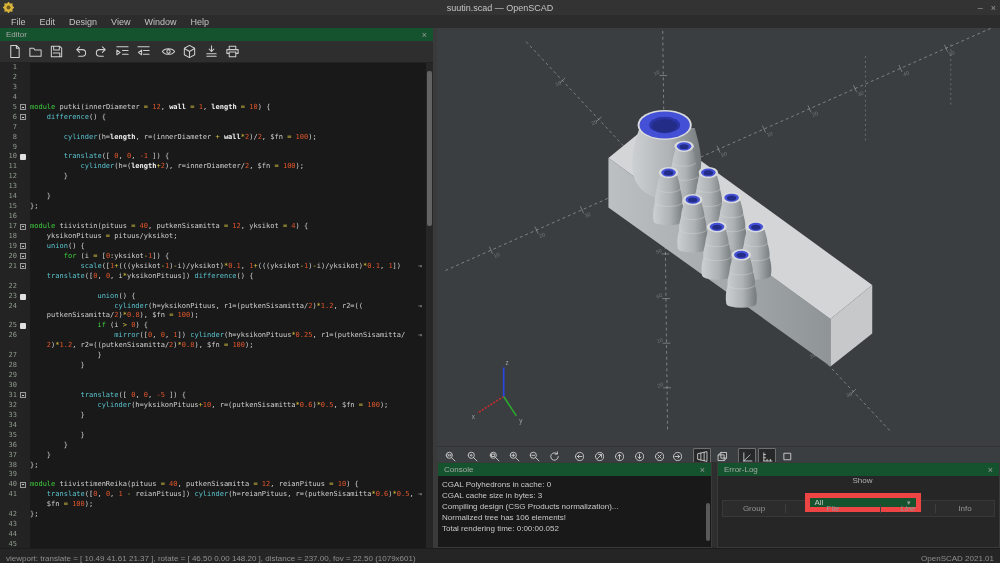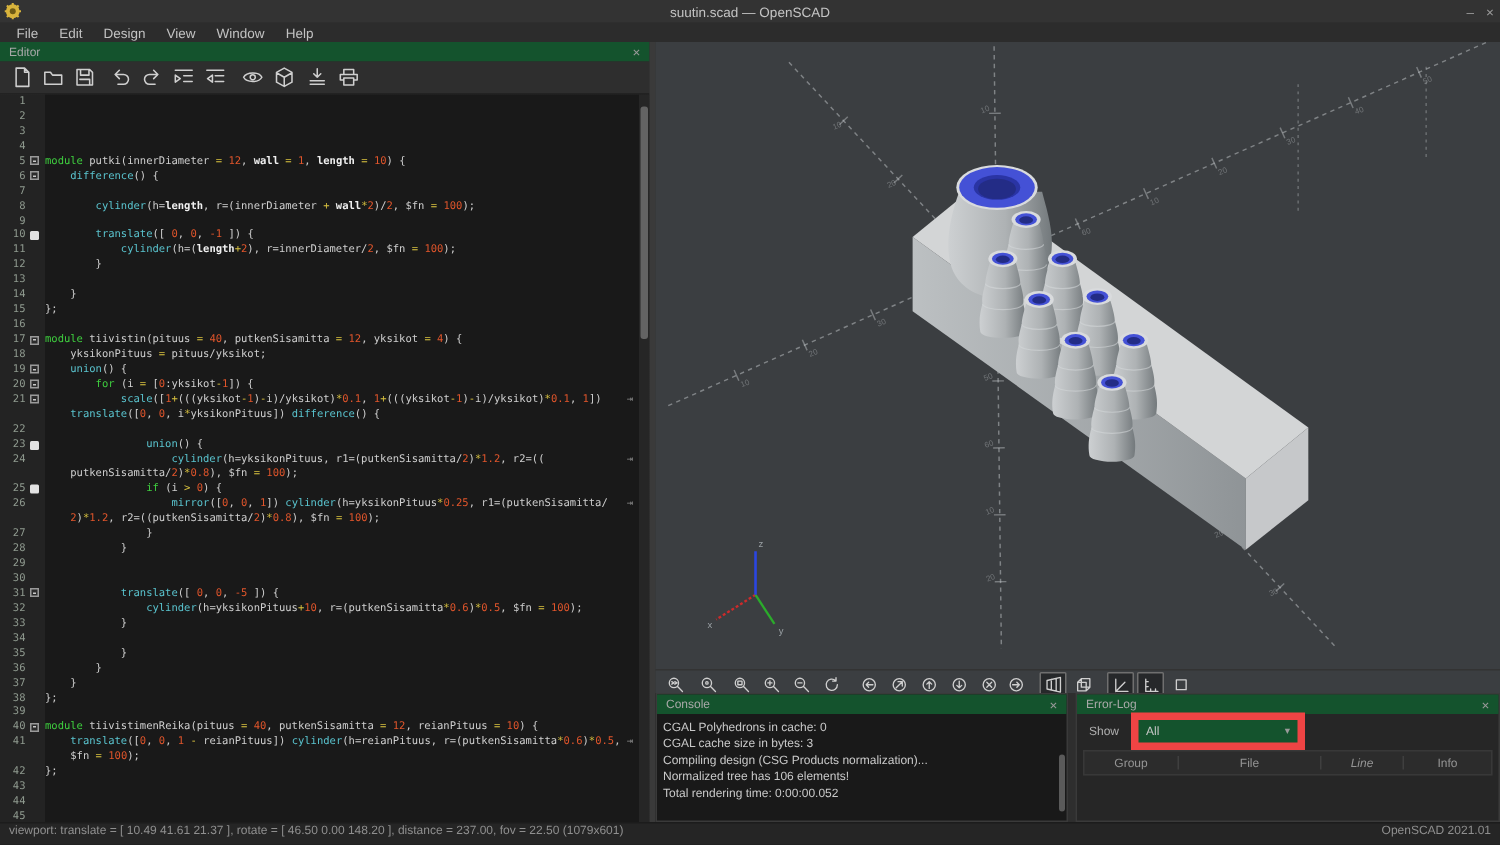--- a/index.html
+++ b/index.html
@@ -46,31 +46,31 @@
   .vp-toolbar{position:absolute;left:437px;top:446px;width:563px;height:16px;background:#3b3e41;border-top:1px solid #333;}
   .vbtn{position:absolute;top:1px;width:16px;height:14px;display:flex;align-items:center;justify-content:center;border:1px solid transparent;}
   .vbtn.pressed{background:#26282a;border:1px solid #6f6f6f;border-radius:1px;}
   
   .console-panel{position:absolute;left:437px;top:462px;width:275px;height:86px;background:#191919;border:1px solid #3a3a3a;box-sizing:border-box;}
   .console-body{position:absolute;left:0;top:14px;right:0;bottom:0;padding:2px 4px;}
   .cline{font-size:8px;line-height:11px;color:#c9c9c9;white-space:pre;}
   .con-scroll{position:absolute;right:1px;top:40px;width:4px;height:38px;background:#5a5a5a;border-radius:2px;}
   .hsplit2{position:absolute;left:712px;top:462px;width:5px;height:86px;background:#2e2e2e;}
   .errorlog-panel{position:absolute;left:717px;top:462px;width:283px;height:86px;background:#262626;border:1px solid #3a3a3a;box-sizing:border-box;}
-  .show-row{display:flex;align-items:center;height:22px;padding-left:8px;gap:8px;}
+  .show-row{display:flex;align-items:center;height:22px;padding-left:8px;gap:8px;flex-direction:column;}
   .show-row .lbl{font-size:8px;color:#b0b0b0;}
   .combo{width:96px;height:15px;background:#14532d;border:5px solid #ef4444;display:flex;align-items:center;
          justify-content:space-between;padding:0 5px;font-size:8px;color:#c8c8c8;}
   .combo .arr{font-size:7px;color:#9a9a9a;}
   .el-table-head{display:flex;height:15px;background:#2c2c2c;margin:2px 4px 0 4px;border:1px solid #383838;align-items:center;}
   .el-col{font-size:8px;color:#959595;text-align:center;border-right:1px solid #3f3f3f;overflow:hidden;}
   .el-col:last-child{border-right:none}
   
   .statusbar{position:absolute;left:0;top:548px;width:1000px;height:15px;background:#252525;
-             display:flex;align-items:flex-start;justify-content:space-between;padding:0 6px;box-sizing:border-box;border-top:1px solid #1c1c1c;}
+             display:flex;align-items:flex-end;justify-content:space-between;padding:0 6px;box-sizing:border-box;border-top:1px solid #1c1c1c;}
   .statusbar span{font-size:8px;color:#8f8f8f;white-space:nowrap;}
   svg{display:block}
 </style>
 </head>
 <body>
 
 <div id="app">
 
   <div class="titlebar">
     <svg class="logo" width="11" height="11" viewBox="0 0 11 11">

